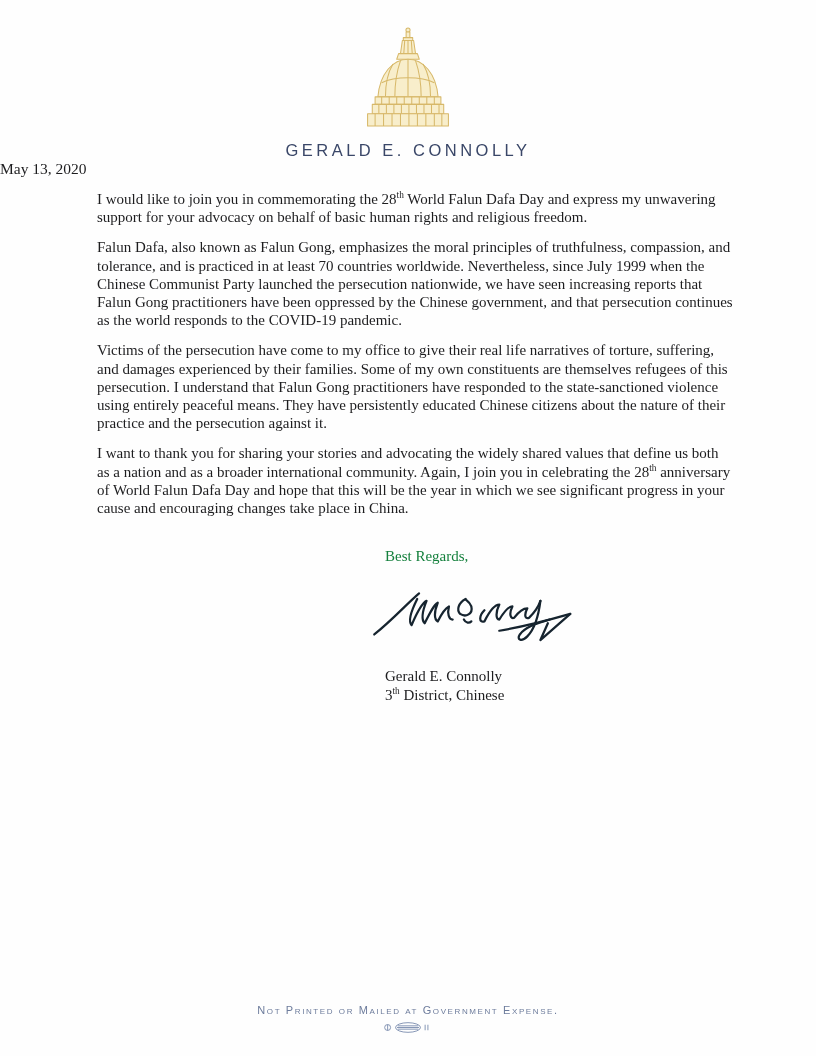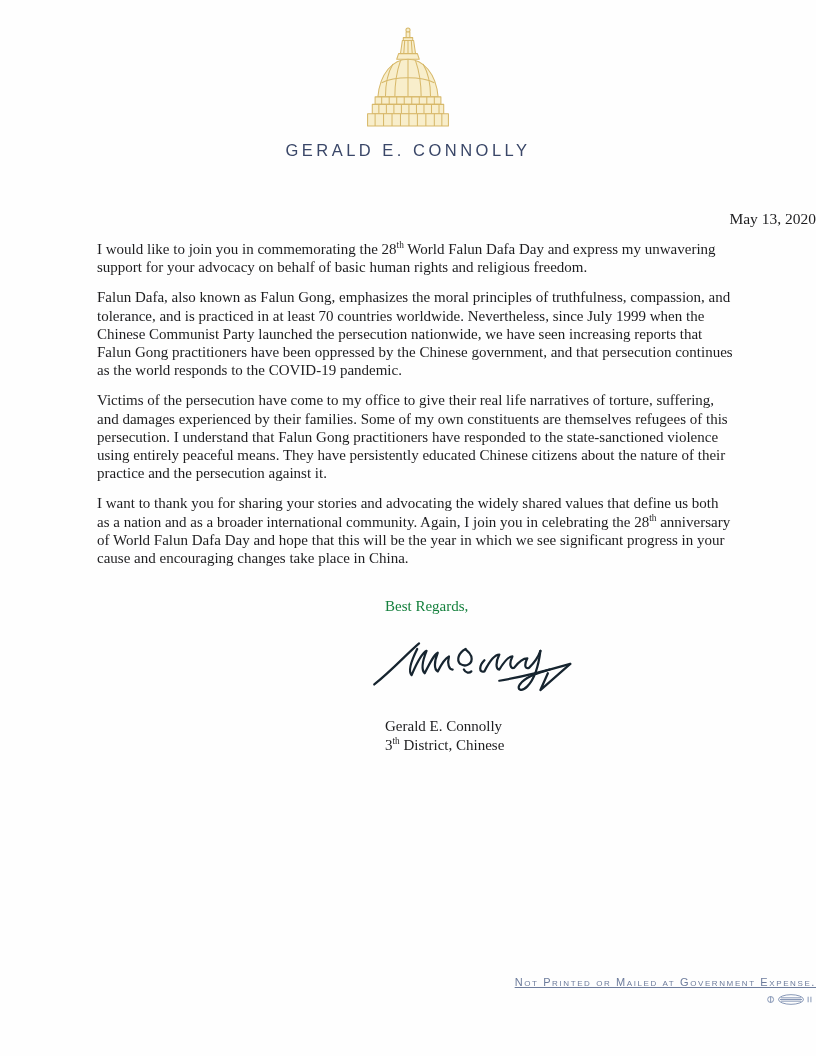--- a/index.html
+++ b/index.html
@@ -33,22 +33,21 @@
   }
   .lh-loc {
     margin-top: 4px;
     font-size: 12px;
     letter-spacing: 2.6px;
     color: #3a4768;
   }
 
   
   .date-line {
-    margin-top: 50px;
-    text-align: right;
+    text-align: left;
     font-size: 15.5px;
     color: #1d1d1f;
   }
   .content {
     margin: 0 85px;
     width: 648px;
     color: #1d1d1f;
     font-size: 15px;
     line-height: 18.2px;
   }
@@ -59,25 +58,24 @@
   
   .closing-block { margin-left: 300px; margin-top: 30px; }
   .valediction { font-size: 15px; color: #15803d; }
   .sig-wrap { margin-top: 6px; margin-left: -18px; line-height: 0; }
   .sig-name-block { margin-top: 12px; font-size: 15px; line-height: 19px; color: #1d1d1f; }
 
   
   .footer {
     position: absolute;
     left: 0; right: 0;
-    top: 976px;
-    text-align: right;
+    top: 1004px;
+    text-align: center;
     font-family: "Liberation Sans", sans-serif;
     color: #6d7c9c;
-    text-decoration: underline;
   }
   .footer-notice {
     font-size: 11px;
     letter-spacing: 1.6px;
     font-variant: small-caps;
   }
   .union-bug { margin-top: 4px; line-height: 0; }
 </style>
 </head>
 <body>

